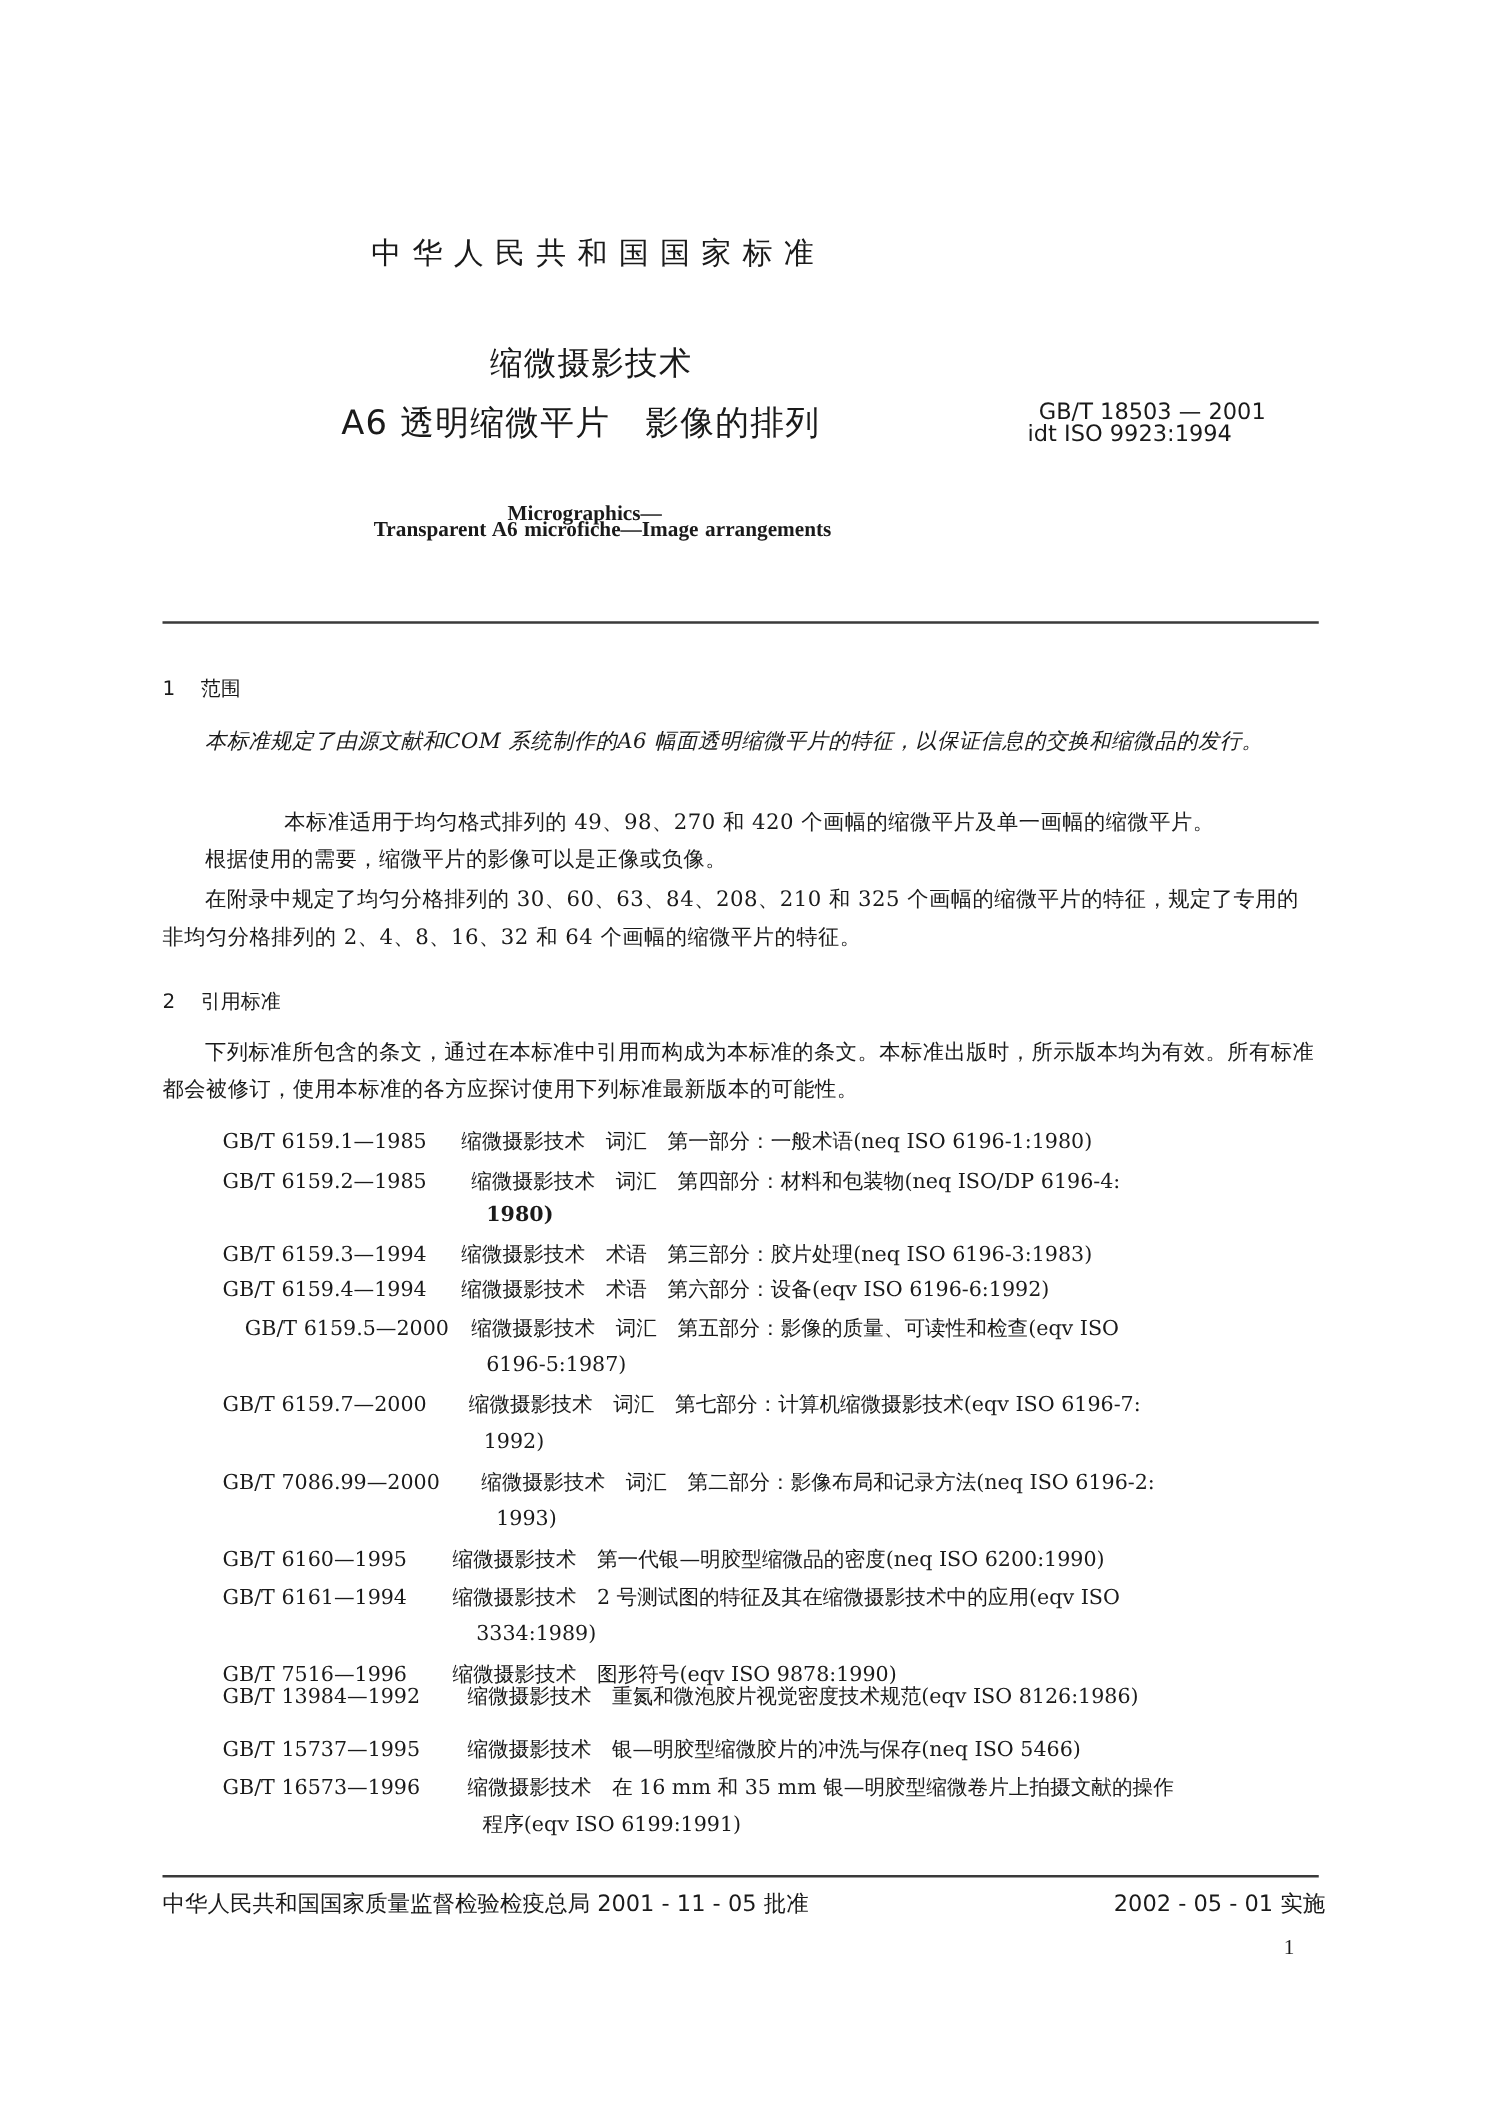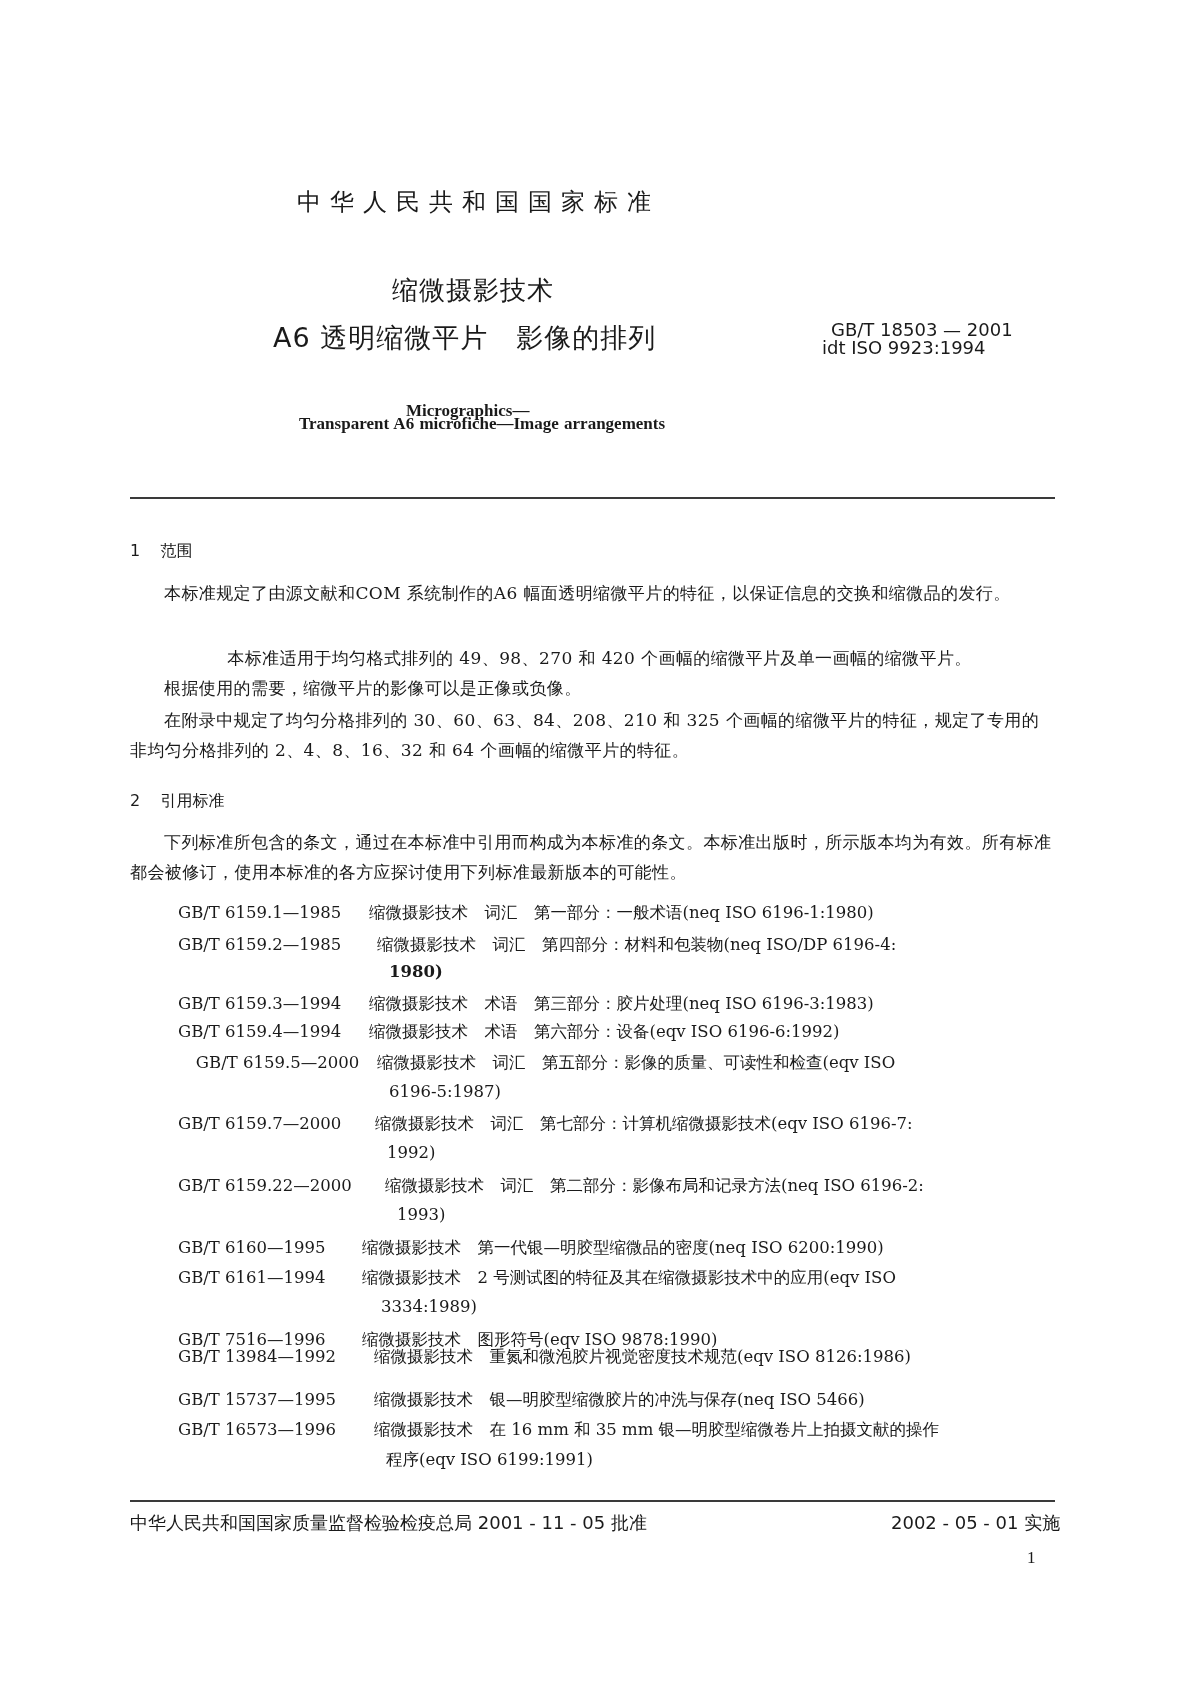--- a/index.html
+++ b/index.html
@@ -39,21 +39,21 @@
   <div class="abs sans code1">GB/T 18503 — 2001</div>
   <div class="abs sans code2">idt ISO 9923:1994</div>
 
   <div class="abs serif en1">Micrographics—</div>
   <div class="abs serif en2">Transparent A6 microfiche—Image arrangements</div>
 
   <div class="abs rule-top"></div>
 
   <div class="abs sans h" style="top:541px;"><span>1</span>    <span>范围</span></div>
 
-  <div class="abs p indent" style="left:130px; top:578px;">本标准规定了由源文献和COM 系统制作的A6 幅面透明缩微平片的特征，以保证信息的交换和缩微品的发行。</div>
+  <div class="abs p indent" style="left:130px; top:578px;font-style:italic;">本标准规定了由源文献和COM 系统制作的A6 幅面透明缩微平片的特征，以保证信息的交换和缩微品的发行。</div>
   <div class="abs p indent" style="left:120px; top:643px;text-align:center;">本标准适用于均匀格式排列的 49、98、270 和 420 个画幅的缩微平片及单一画幅的缩微平片。</div>
   <div class="abs p indent" style="left:130px; top:673px;">根据使用的需要，缩微平片的影像可以是正像或负像。</div>
   <div class="abs p indent" style="left:130px; top:705px;">在附录中规定了均匀分格排列的 30、60、63、84、208、210 和 325 个画幅的缩微平片的特征，规定了专用的非均匀分格排列的 2、4、8、16、32 和 64 个画幅的缩微平片的特征。</div>
 
   <div class="abs sans h" style="top:791px;"><span>2</span>    <span>引用标准</span></div>
 
   <div class="abs p indent" style="left:130px; top:827px;">下列标准所包含的条文，通过在本标准中引用而构成为本标准的条文。本标准出版时，所示版本均为有效。所有标准都会被修订，使用本标准的各方应探讨使用下列标准最新版本的可能性。</div>
 
   <div class="abs ref" style="top:902px;"><span class="code" style="width:191px;">GB/T 6159.1—1985</span><span>缩微摄影技术　词汇　第一部分：一般术语(neq ISO 6196-1:1980)</span></div>
 
@@ -63,21 +63,21 @@
   <div class="abs ref" style="top:993px;"><span class="code" style="width:191px;">GB/T 6159.3—1994</span><span>缩微摄影技术　术语　第三部分：胶片处理(neq ISO 6196-3:1983)</span></div>
 
   <div class="abs ref" style="top:1021px;"><span class="code" style="width:191px;">GB/T 6159.4—1994</span><span>缩微摄影技术　术语　第六部分：设备(eqv ISO 6196-6:1992)</span></div>
 
   <div class="abs ref" style="top:1052px;"><span class="code" style="width:199px;text-align:center;">GB/T 6159.5—2000</span><span>缩微摄影技术　词汇　第五部分：影像的质量、可读性和检查(eqv ISO</span></div>
   <div class="abs ref-cont" style="left:389px; top:1082px;">6196-5:1987)</div>
 
   <div class="abs ref" style="top:1113px;"><span class="code" style="width:197px;">GB/T 6159.7—2000</span><span>缩微摄影技术　词汇　第七部分：计算机缩微摄影技术(eqv ISO 6196-7:</span></div>
   <div class="abs ref-cont" style="left:387px; top:1143px;">1992)</div>
 
-  <div class="abs ref" style="top:1175px;"><span class="code" style="width:207px;">GB/T 6159.22—2000</span><span>缩微摄影技术　词汇　第二部分：影像布局和记录方法(neq ISO 6196-2:</span></div>
+  <div class="abs ref" style="top:1175px;"><span class="code" style="width:207px;">GB/T 7086.99—2000</span><span>缩微摄影技术　词汇　第二部分：影像布局和记录方法(neq ISO 6196-2:</span></div>
   <div class="abs ref-cont" style="left:397px; top:1205px;">1993)</div>
 
   <div class="abs ref" style="top:1237px;"><span class="code" style="width:184px;">GB/T 6160—1995</span><span>缩微摄影技术　第一代银—明胶型缩微品的密度(neq ISO 6200:1990)</span></div>
 
   <div class="abs ref" style="top:1267px;"><span class="code" style="width:184px;">GB/T 6161—1994</span><span>缩微摄影技术　2 号测试图的特征及其在缩微摄影技术中的应用(eqv ISO</span></div>
   <div class="abs ref-cont" style="left:381px; top:1297px;">3334:1989)</div>
 
   <div class="abs ref" style="top:1329px;"><span class="code" style="width:184px;">GB/T 7516—1996</span><span>缩微摄影技术　图形符号(eqv ISO 9878:1990)</span></div>
 
   <div class="abs ref" style="top:1346px;"><span class="code" style="width:196px;">GB/T 13984—1992</span><span>缩微摄影技术　重氮和微泡胶片视觉密度技术规范(eqv ISO 8126:1986)</span></div>

